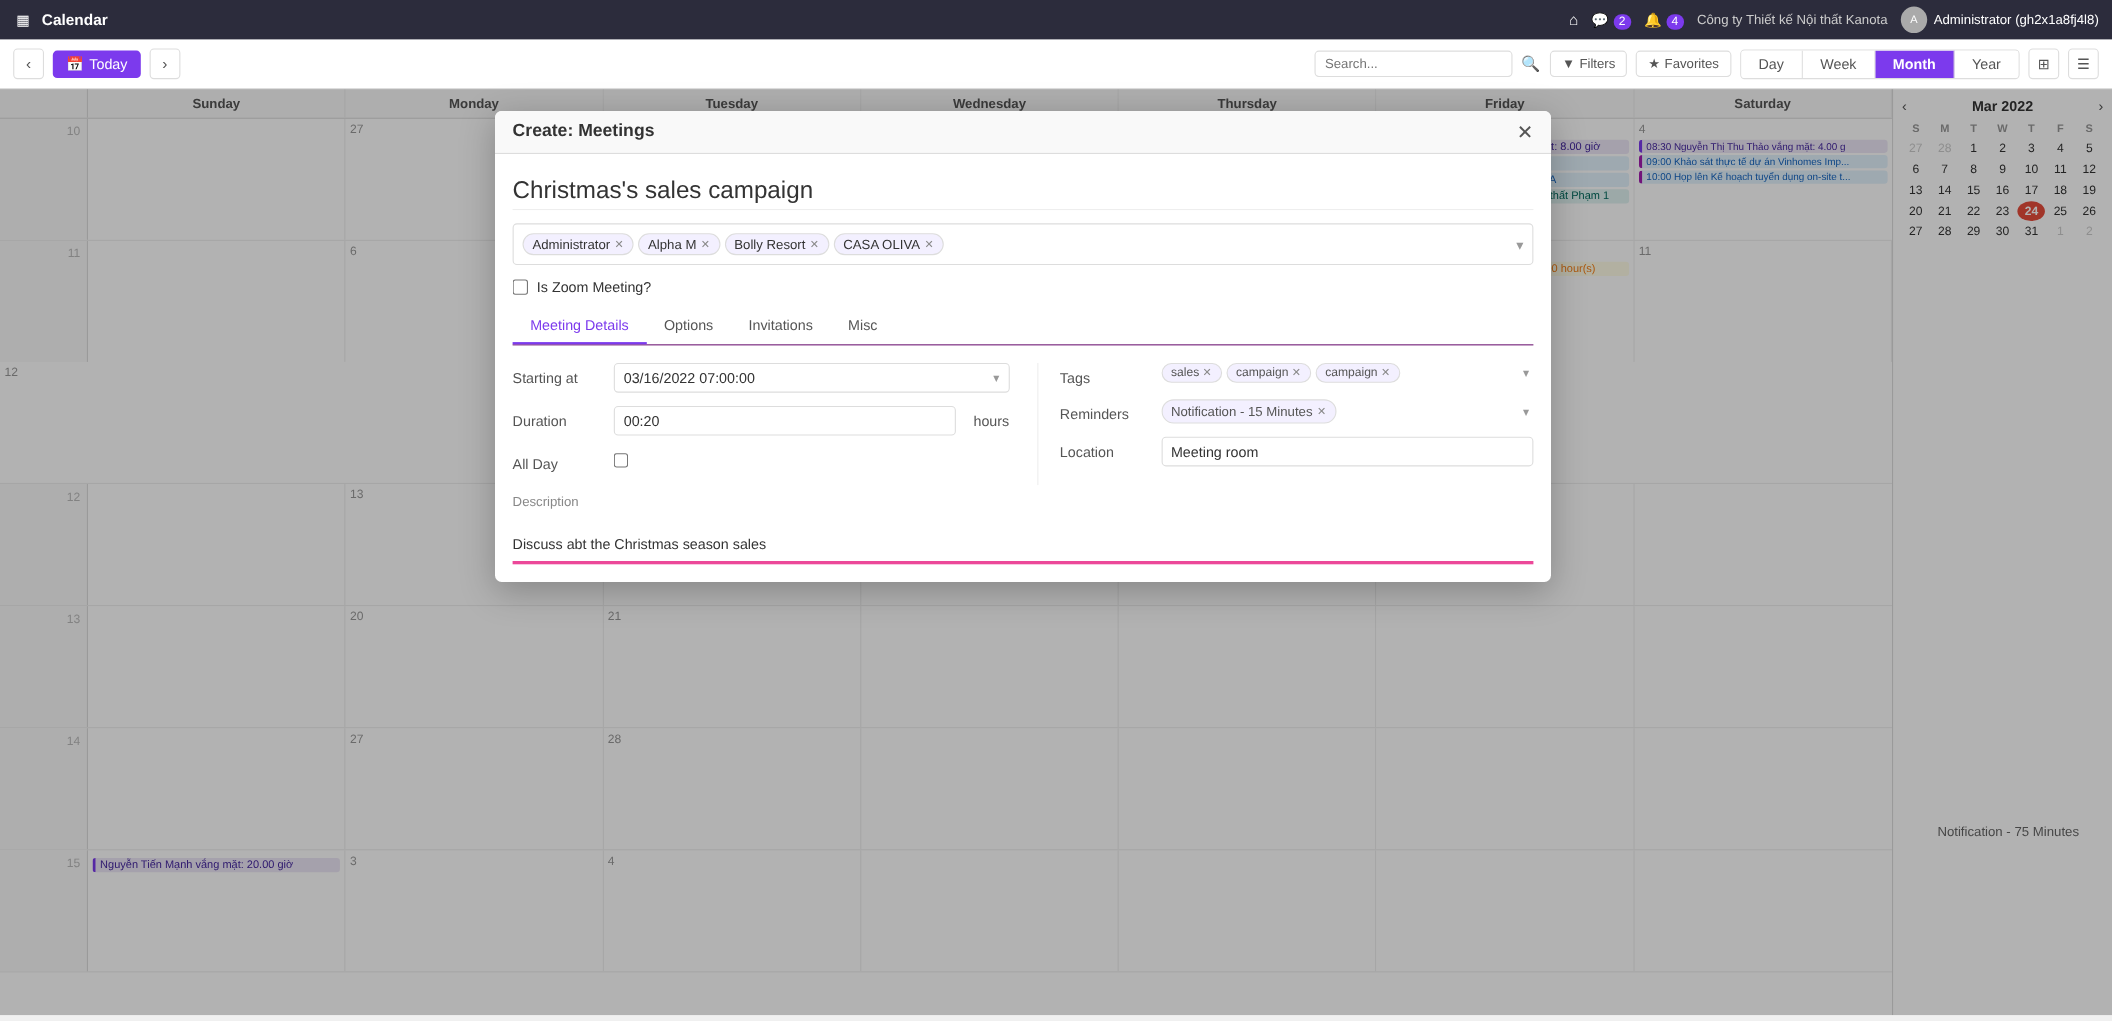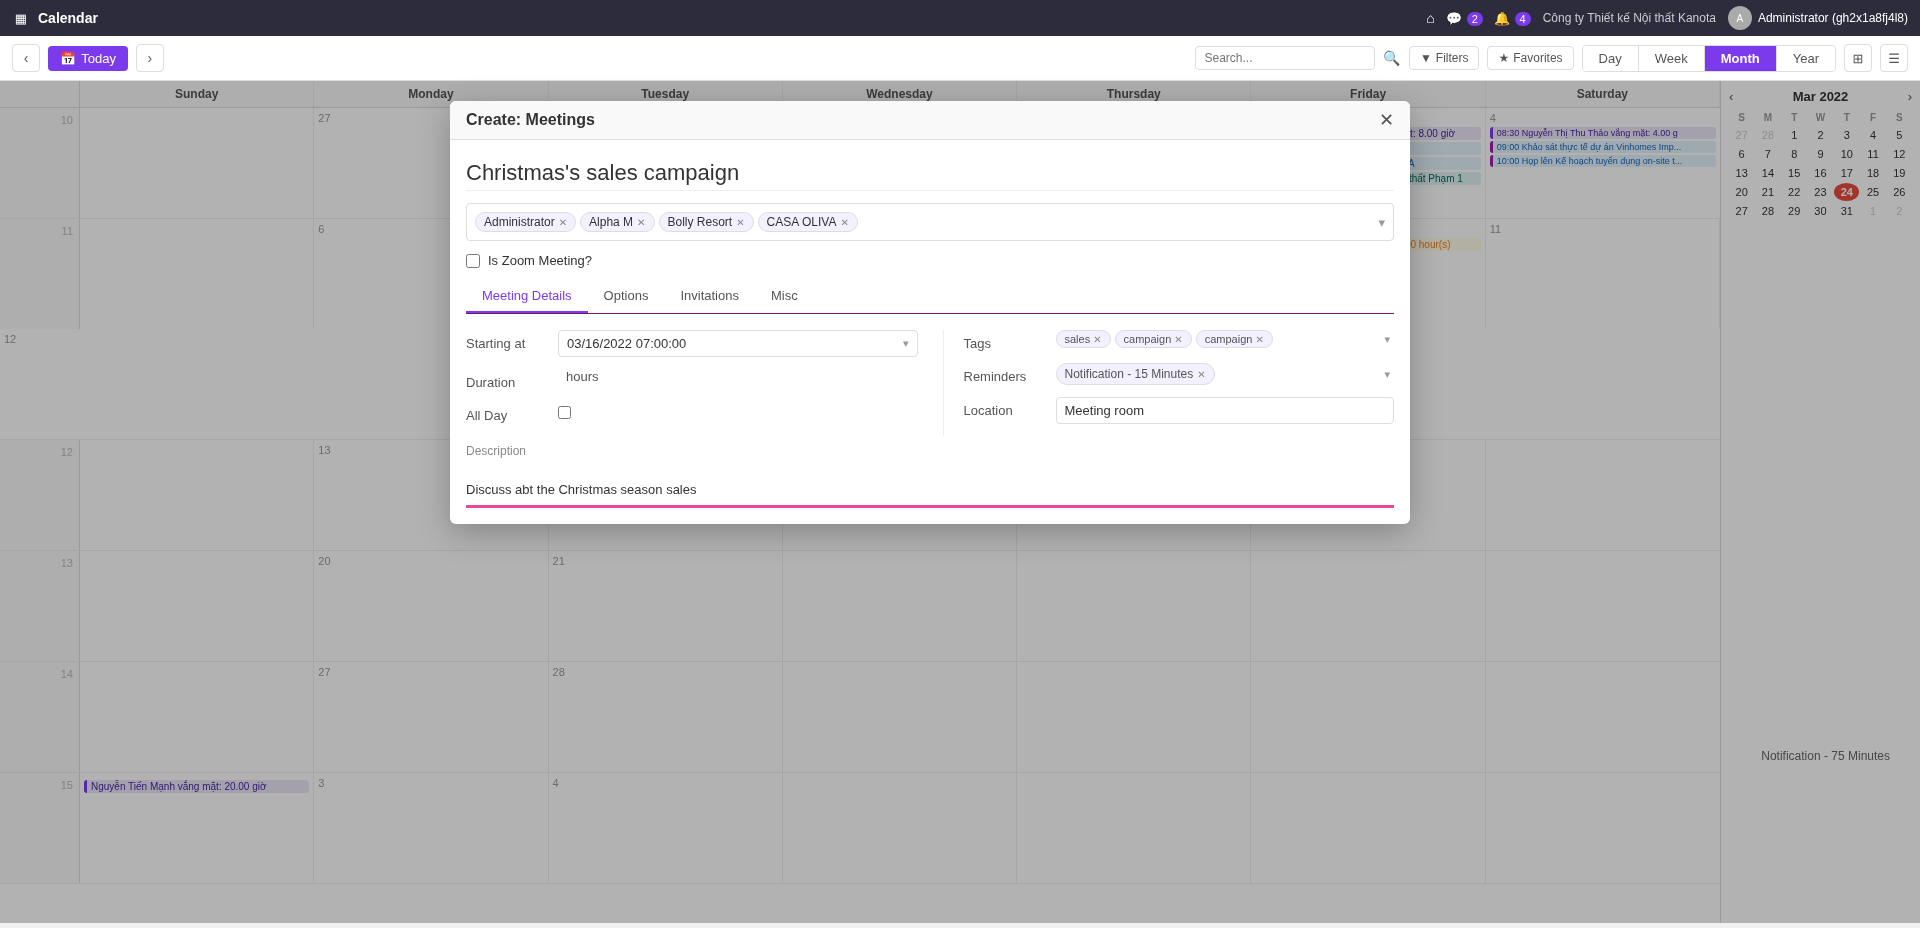--- a/index.html
+++ b/index.html
@@ -745,20 +745,23 @@
             <span class="form-label">Starting at</span>
             <div class="form-input" style="flex:1;">
               <span>03/16/2022 07:00:00</span>
               <span class="form-input-arrow">▾</span>
             </div>
           </div>
 
           <div class="form-row">
             <span class="form-label">Duration</span>
             <div style="display:flex; align-items:center; gap:8px; flex:1;">
+              <div class="form-input" style="width:120px;">
+                <span>00:20</span>
+              </div>
               <span class="hours-unit">hours</span>
             </div>
           </div>
 
           <div class="form-row">
             <span class="form-label">All Day</span>
             <input type="checkbox" style="margin-top: 4px;">
           </div>
         </div>
 

